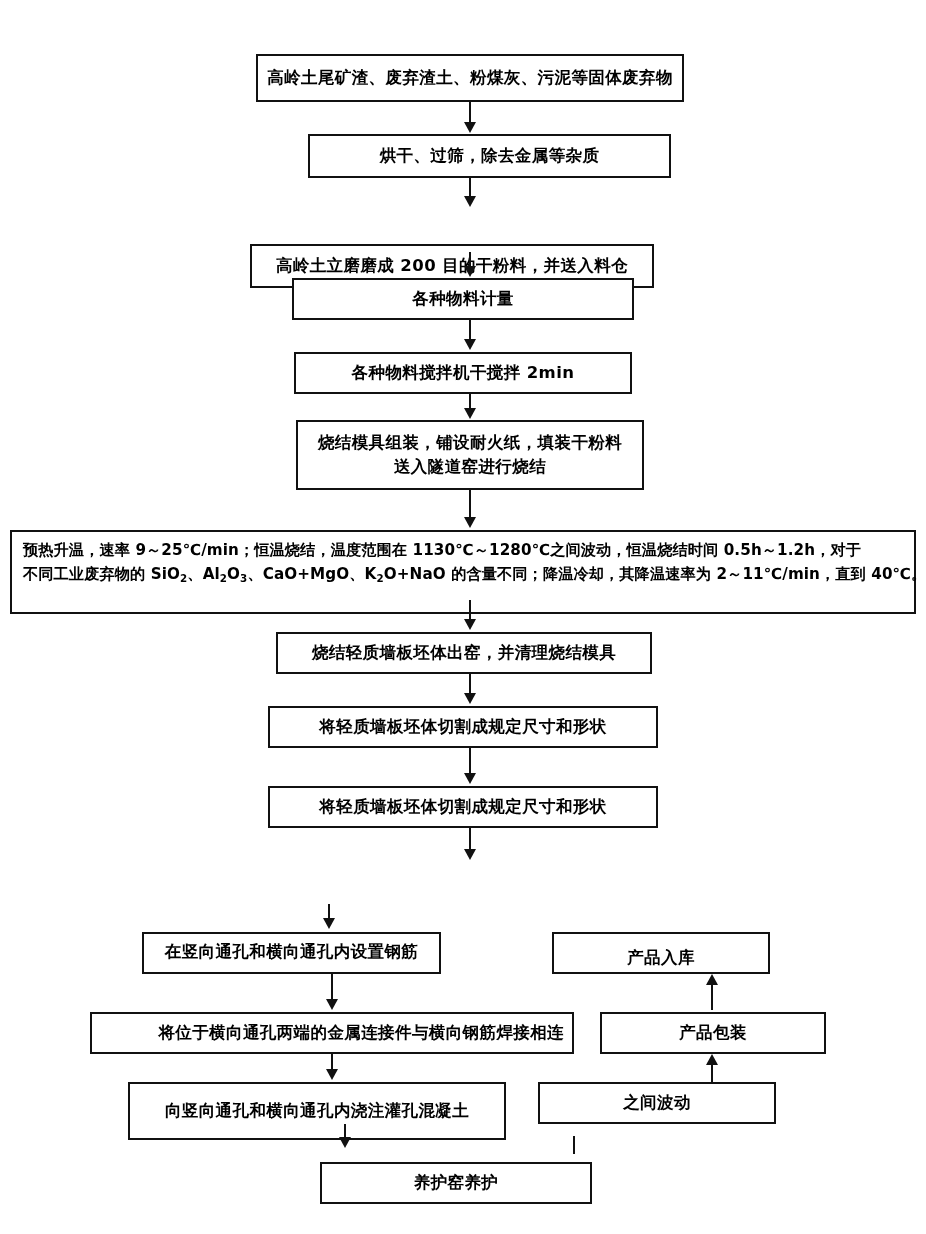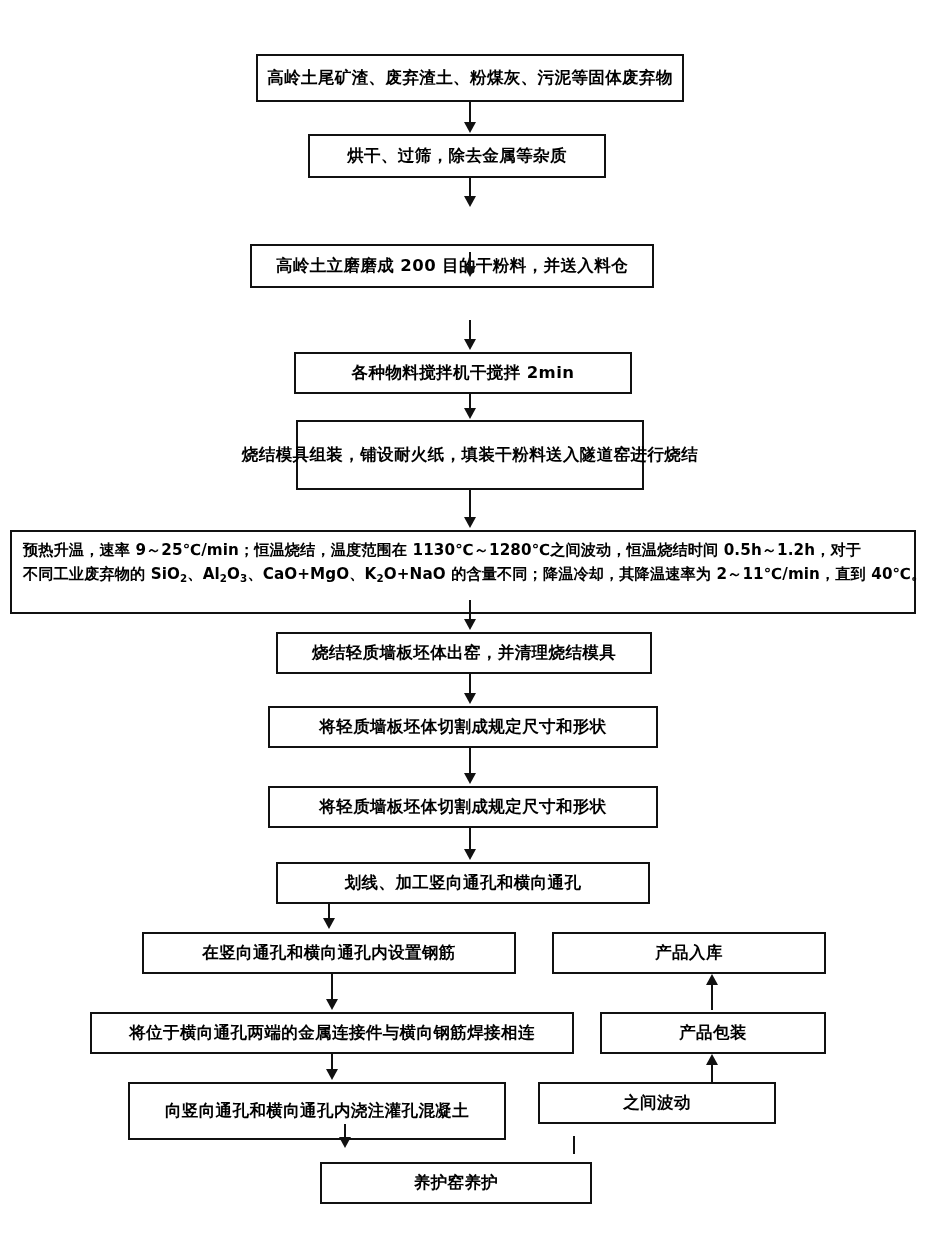--- a/index.html
+++ b/index.html
@@ -28,21 +28,21 @@
     align-items: center;
     justify-content: center;
     text-align: center;
     font-weight: bold;
     font-size: 16.5px;
     line-height: 1.45;
     letter-spacing: 0.4px;
     padding: 2px 8px;
   }
   .node.multi {
-    flex-direction: row;
+    flex-direction: column;
     justify-content: center;
   }
   .node .ln {
     display: block;
     white-space: nowrap;
   }
   .node.para {
     font-size: 15.2px;
     font-weight: bold;
     text-align: left;
@@ -85,28 +85,31 @@
 </style>
 </head>
 <body>
 
 <div id="canvas">
 
   <div class="node" style="left:256px; top:54px; width:428px; height:48px;">
     <span class="ln">高岭土尾矿渣、废弃渣土、粉煤灰、污泥等固体废弃物</span>
   </div>
 
-  <div class="node" style="left:308px; top:134px; width:298px; height:44px;">
+  <div class="node" style="left:308px; top:134px; width:363px; height:44px;">
     <span class="ln">烘干、过筛，除去金属等杂质</span>
   </div>
 
   <div class="node" style="left:250px; top:208px; width:404px; height:44px;margin-top:36px;">
     <span class="ln">高岭土立磨磨成 200 目的干粉料，并送入料仓</span>
   </div>
 
+  <div class="node" style="left:292px; top:278px; width:342px; height:42px;">
+    <span class="ln">各种物料计量</span>
+  </div>
 
   <div class="node" style="left:294px; top:352px; width:338px; height:42px;">
     <span class="ln">各种物料搅拌机干搅拌 2min</span>
   </div>
 
   <div class="node multi" style="left:296px; top:420px; width:348px; height:70px;">
     <span class="ln">烧结模具组装，铺设耐火纸，填装干粉料</span>
     <span class="ln">送入隧道窑进行烧结</span>
   </div>
 
@@ -120,49 +123,46 @@
   </div>
 
   <div class="node" style="left:268px; top:706px; width:390px; height:42px;">
     <span class="ln">将轻质墙板坯体切割成规定尺寸和形状</span>
   </div>
 
   <div class="node" style="left:268px; top:786px; width:390px; height:42px;">
     <span class="ln">将轻质墙板坯体切割成规定尺寸和形状</span>
   </div>
 
-  <div class="node" style="left:276px; top:862px; width:374px; height:42px;">
-    <span class="ln">划线、加工竖向通孔和横向通孔</span>
-  </div>
-
-  <div class="node" style="left:142px; top:932px; width:374px; height:42px;">
+
+  <div class="node" style="left:142px; top:932px; width:299px; height:42px;font-family:Liberation Mono, monospace;">
     <span class="ln">在竖向通孔和横向通孔内设置钢筋</span>
   </div>
 
-  <div class="node" style="left:90px; top:1012px; width:484px; height:42px;">
+  <div class="node" style="left:90px; top:1012px; width:484px; height:42px;justify-content:flex-end;">
     <span class="ln">将位于横向通孔两端的金属连接件与横向钢筋焊接相连</span>
   </div>
 
   <div class="node" style="left:128px; top:1082px; width:378px; height:58px;">
     <span class="ln">向竖向通孔和横向通孔内浇注灌孔混凝土</span>
   </div>
 
   <div class="node" style="left:320px; top:1162px; width:272px; height:42px;">
     <span class="ln">养护窑养护</span>
   </div>
 
   <div class="node" style="left:538px; top:1082px; width:238px; height:42px;">
     <span class="ln">之间波动</span>
   </div>
 
   <div class="node" style="left:600px; top:1012px; width:226px; height:42px;font-family:Liberation Serif, serif;">
     <span class="ln">产品包装</span>
   </div>
 
-  <div class="node" style="left:552px; top:932px; width:274px; height:42px;">
+  <div class="node" style="left:552px; top:932px; width:218px; height:42px;align-items:flex-end;">
     <span class="ln">产品入库</span>
   </div>
 
   <div class="vline" style="left:469px; top:102px; height:22px;"></div>
   <div class="arrowhead-down" style="left:464px; top:122px;"></div>
 
   <div class="vline" style="left:469px; top:178px; height:20px;"></div>
   <div class="arrowhead-down" style="left:464px; top:196px;"></div>
 
   <div class="vline" style="left:469px; top:252px; height:16px;"></div>

